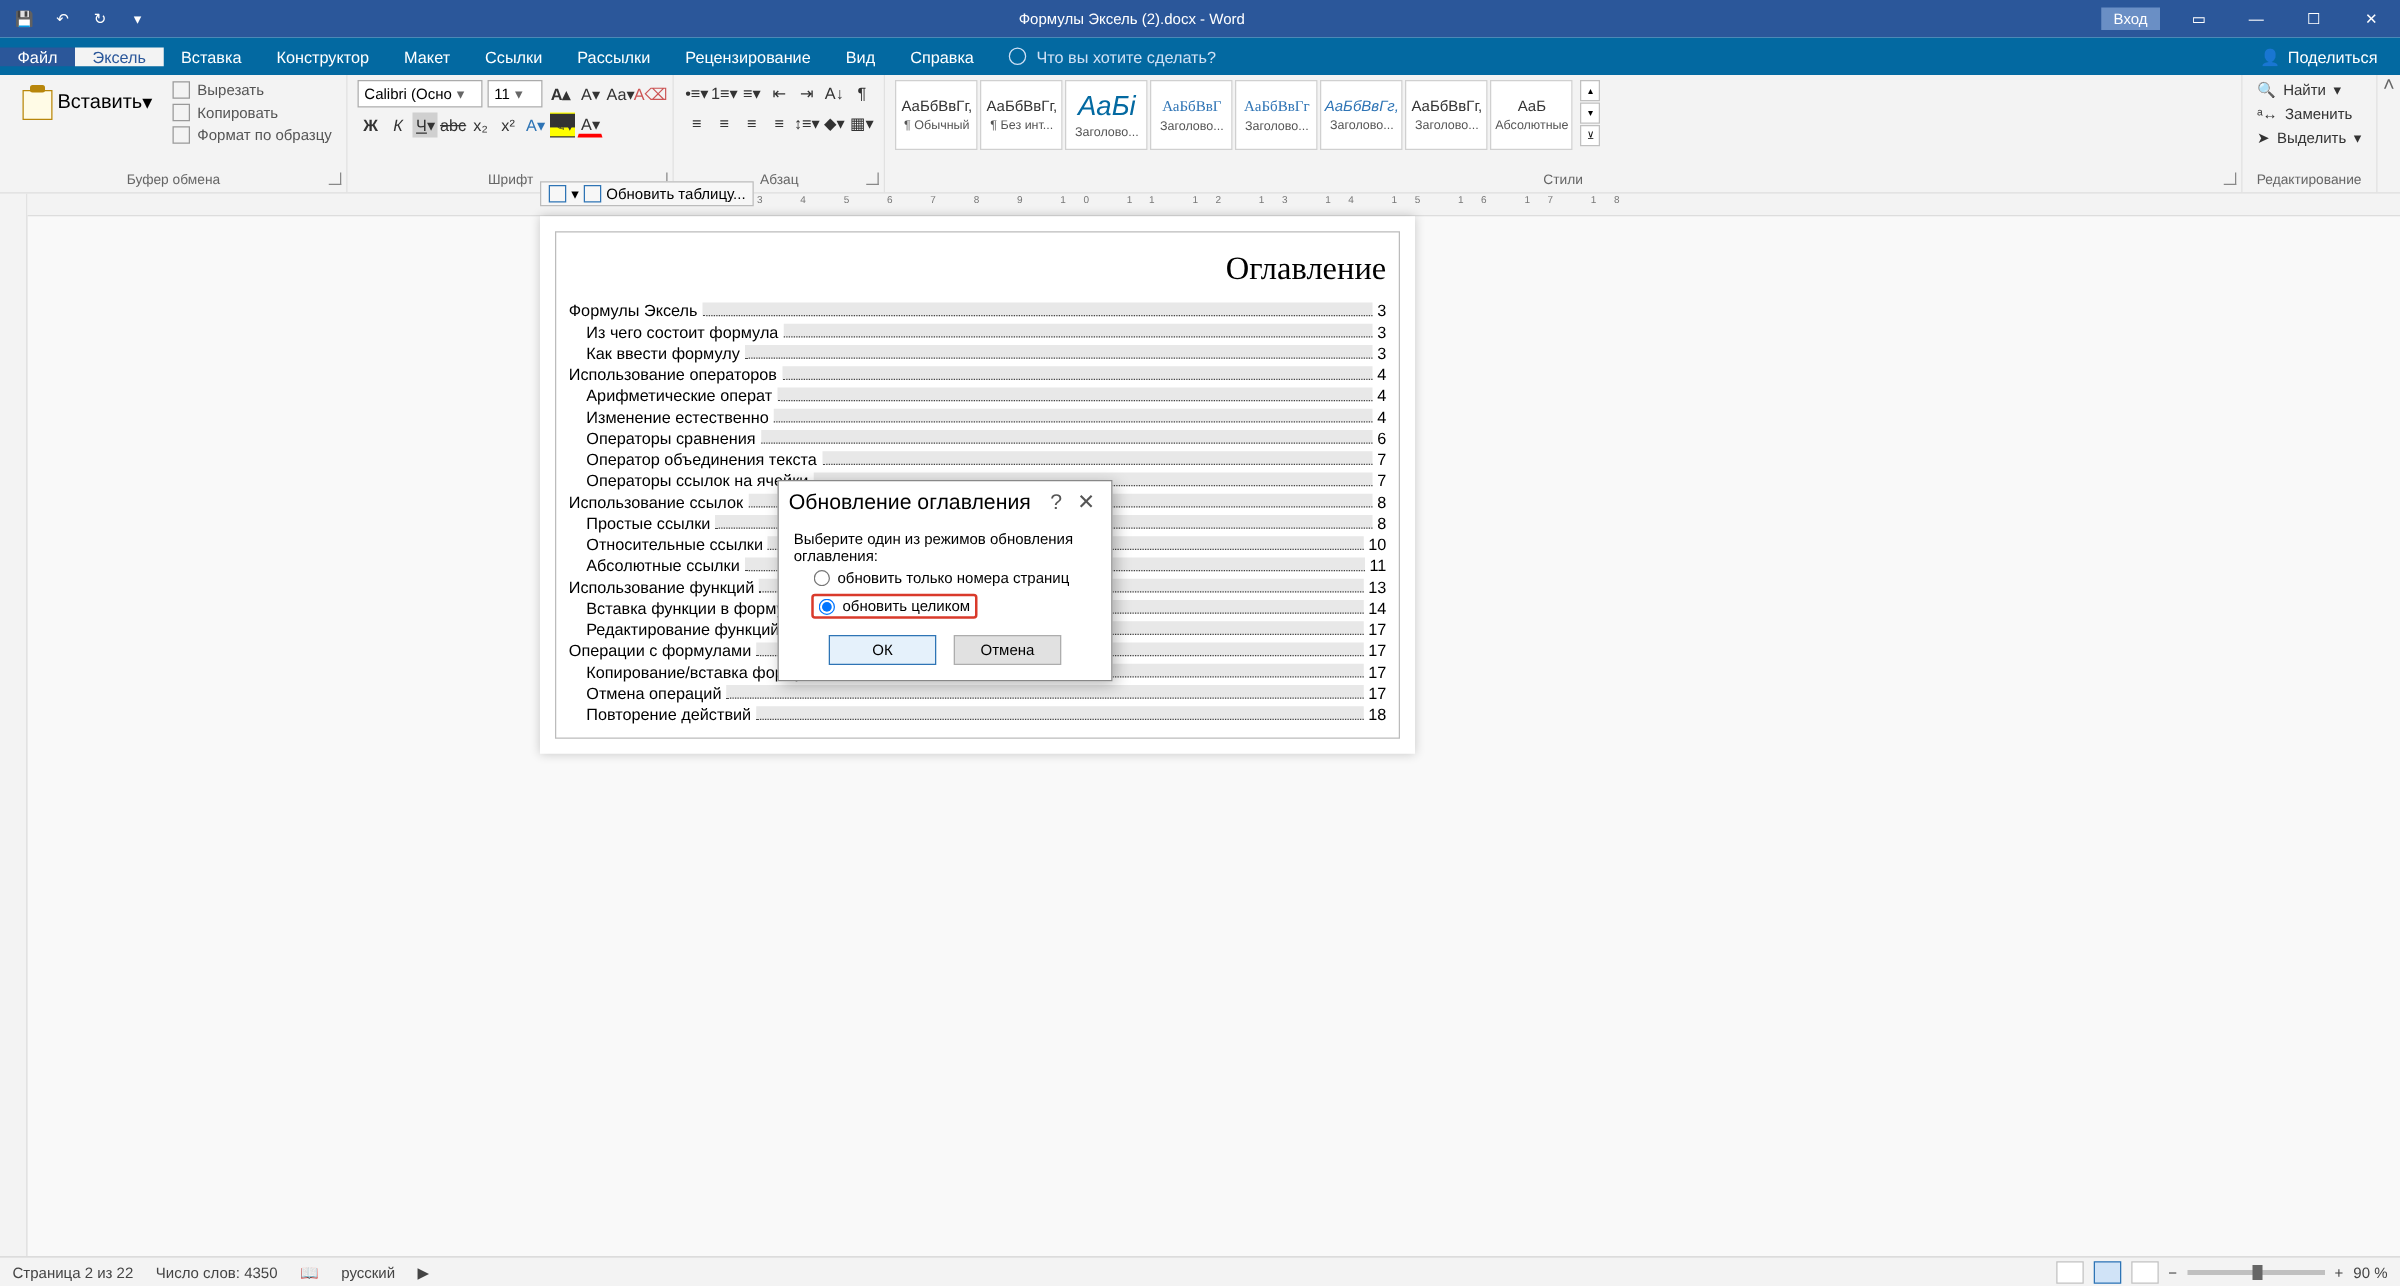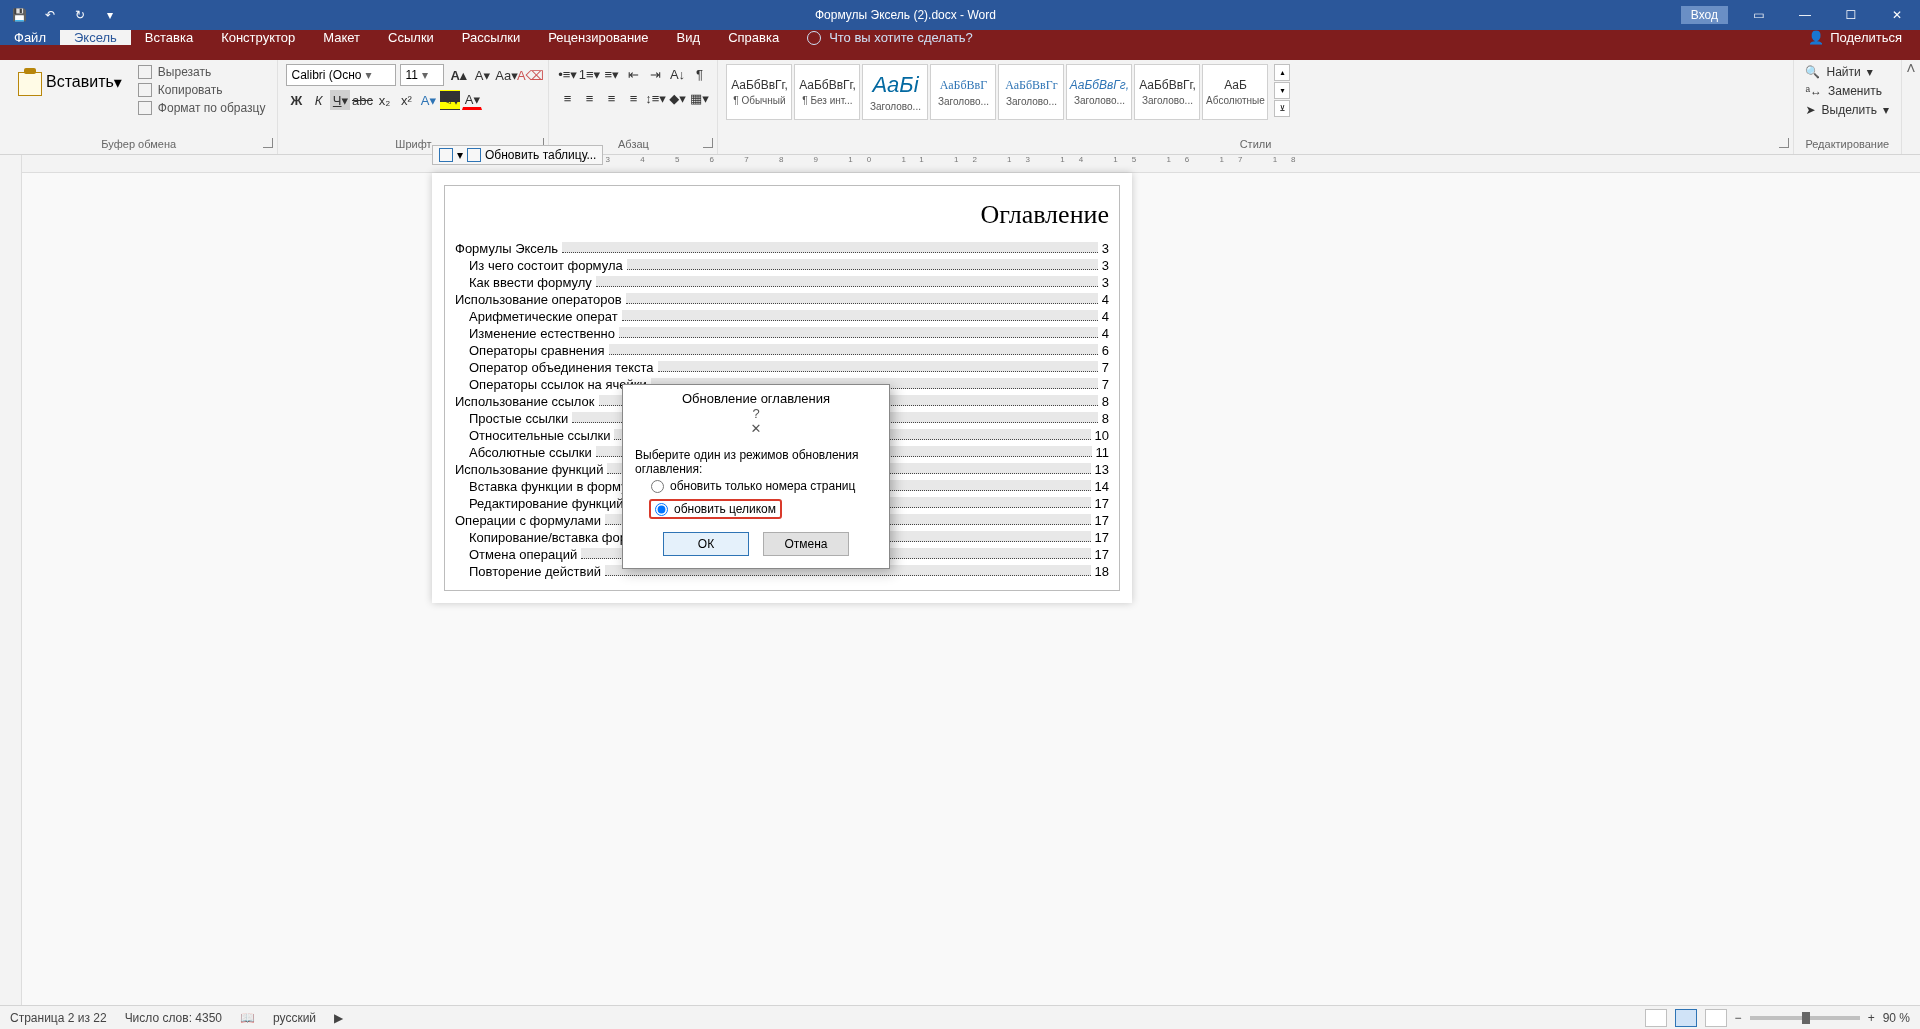--- a/index.html
+++ b/index.html
@@ -8,21 +8,21 @@
 
 .titlebar { height: 30px; background: #2b579a; display: flex; align-items: center; color: #fff; font-size: 12px; }
 .qat { display: flex; gap: 14px; padding: 0 12px; }
 .qat-item { width: 16px; height: 16px; display:flex;align-items:center;justify-content:center; cursor: pointer; color:#fff;}
 .title-center { flex: 1; text-align: center; }
 .win-controls { display: flex; gap: 0; }
 .login-btn { background:#6a8fc5; padding: 2px 10px; margin-right:8px; font-size:12px; }
 .win-btn { width: 46px; height: 30px; display: flex; align-items: center; justify-content: center; cursor: pointer; }
 
 
-.tabs { height: 30px; background: #7f1d1d; display: flex; align-items: flex-start; color: #fff; font-size: 13px; }
+.tabs { height: 30px; background: #0369a1; display: flex; align-items: center; color: #fff; font-size: 13px; }
 .tab { padding: 0 14px; display: flex; align-items: center; cursor: pointer; }
 .tab.file { background: #2b579a; }
 .tab.active { background: #f3f3f3; color: #2b579a; }
 .tab-right { margin-left: auto; display:flex; align-items:center; padding:0 18px; gap:6px;}
 .tell-me { display:flex; align-items:center; gap:8px; padding:0 14px; color:#cfe0f5;}
 .bulb { width:14px;height:14px;border:1px solid #cfe0f5;border-radius:50%;}
 
 
 .ribbon { height: 95px; background: #f3f3f3; border-bottom: 1px solid #d4d4d4; display: flex; }
 .group { border-right: 1px solid #e1e1e1; padding: 4px 8px 2px; display: flex; flex-direction: column; position:relative;}
@@ -33,21 +33,21 @@
 .clipboard-ico { width:32px;height:32px;position:relative;}
 .clipboard-ico::before{content:"";position:absolute;inset:6px 4px 2px 4px;border:1px solid #b8860b;background:#fffbe6;}
 .clipboard-ico::after{content:"";position:absolute;top:2px;left:10px;width:12px;height:6px;background:#b8860b;border-radius:2px;}
 .small-cmds{display:flex;flex-direction:column;gap:2px;font-size:12px;color:#555;}
 .small-cmd{display:flex;align-items:flex-start;gap:6px;cursor:pointer;padding:1px 4px;}
 .sm-ico{width:14px;height:14px;border:1px solid #999;}
 
 .font-row{display:flex;gap:4px;align-items:center;}
 .combo{height:22px;border:1px solid #ababab;background:#fff;display:flex;align-items:center;padding:0 4px;font-size:12px;}
 .combo .dd{margin-left:4px;color:#666;}
-.font-name{width:110px;}
+.font-name{width:100px;}
 .font-size{width:44px;}
 .btn-ico{width:20px;height:20px;display:flex;align-items:center;justify-content:center;border:1px solid transparent;cursor:pointer;font-size:13px;color:#333;}
 .row{display:flex;gap:2px;align-items:center;}
 .col{display:flex;flex-direction:column;gap:4px;}
 .Aplus{font-weight:bold;}
 
 .styles-gal{display:flex;gap:2px;align-items:flex-start;}
 .style-item{width:66px;height:56px;border:1px solid #d0d0d0;background:#fff;display:flex;flex-direction:column;align-items:center;justify-content:center;font-size:10px;color:#555;cursor:pointer;}
 .style-item .preview{font-size:12px;color:#333;margin-bottom:3px;}
 .style-item.big .preview{font-size:22px;font-style:italic;color:#0369a1;}
@@ -70,21 +70,21 @@
 .page-inner{border:1px solid #bcbcbc;padding:14px 10px 10px;}
 .toc-title{text-align:right;font-size:26px;font-family:Georgia,serif;margin-bottom:10px;}
 .toc-row{display:flex;align-items:baseline;font-size:13px;padding:1px 0;}
 .toc-row.lvl2{padding-left:14px;}
 .toc-row .label{white-space:nowrap;}
 .toc-row .dots{flex:1;border-bottom:1px dotted #444;margin:0 4px;background:#e8e8e8;height:11px;}
 .toc-row .pg{white-space:nowrap;}
 
 
 .dialog{position:absolute;top:384px;left:622px;width:268px;background:#fff;border:1px solid #888;box-shadow:3px 3px 12px rgba(0,0,0,.3);font-size:12px;z-index:100;}
-.dlg-titlebar{display:flex;align-items:center;padding:6px 8px;font-size:13px;flex-direction:column;}
+.dlg-titlebar{display:flex;align-items:center;padding:6px 8px;font-size:17px;}
 .dlg-titlebar .ttl{flex:1;}
 .dlg-titlebar .q,.dlg-titlebar .x{width:24px;text-align:center;cursor:pointer;color:#555;}
 .dlg-body{padding:6px 12px 12px;}
 .radio{display:flex;align-items:center;gap:6px;margin:3px 0 3px 16px;}
 .radio input{margin:0;}
 .radio.highlight{border:2px solid #d93a2b;border-radius:3px;padding:1px 4px;display:inline-flex;margin-left:14px;}
 .dlg-btns{display:flex;gap:14px;justify-content:center;margin-top:10px;}
 .dlg-btn{width:86px;height:24px;border:1px solid #adadad;background:#e1e1e1;cursor:pointer;font-size:12px;}
 .dlg-btn.primary{border:1px solid #2e74b5;background:#e5f1fb;}
 

